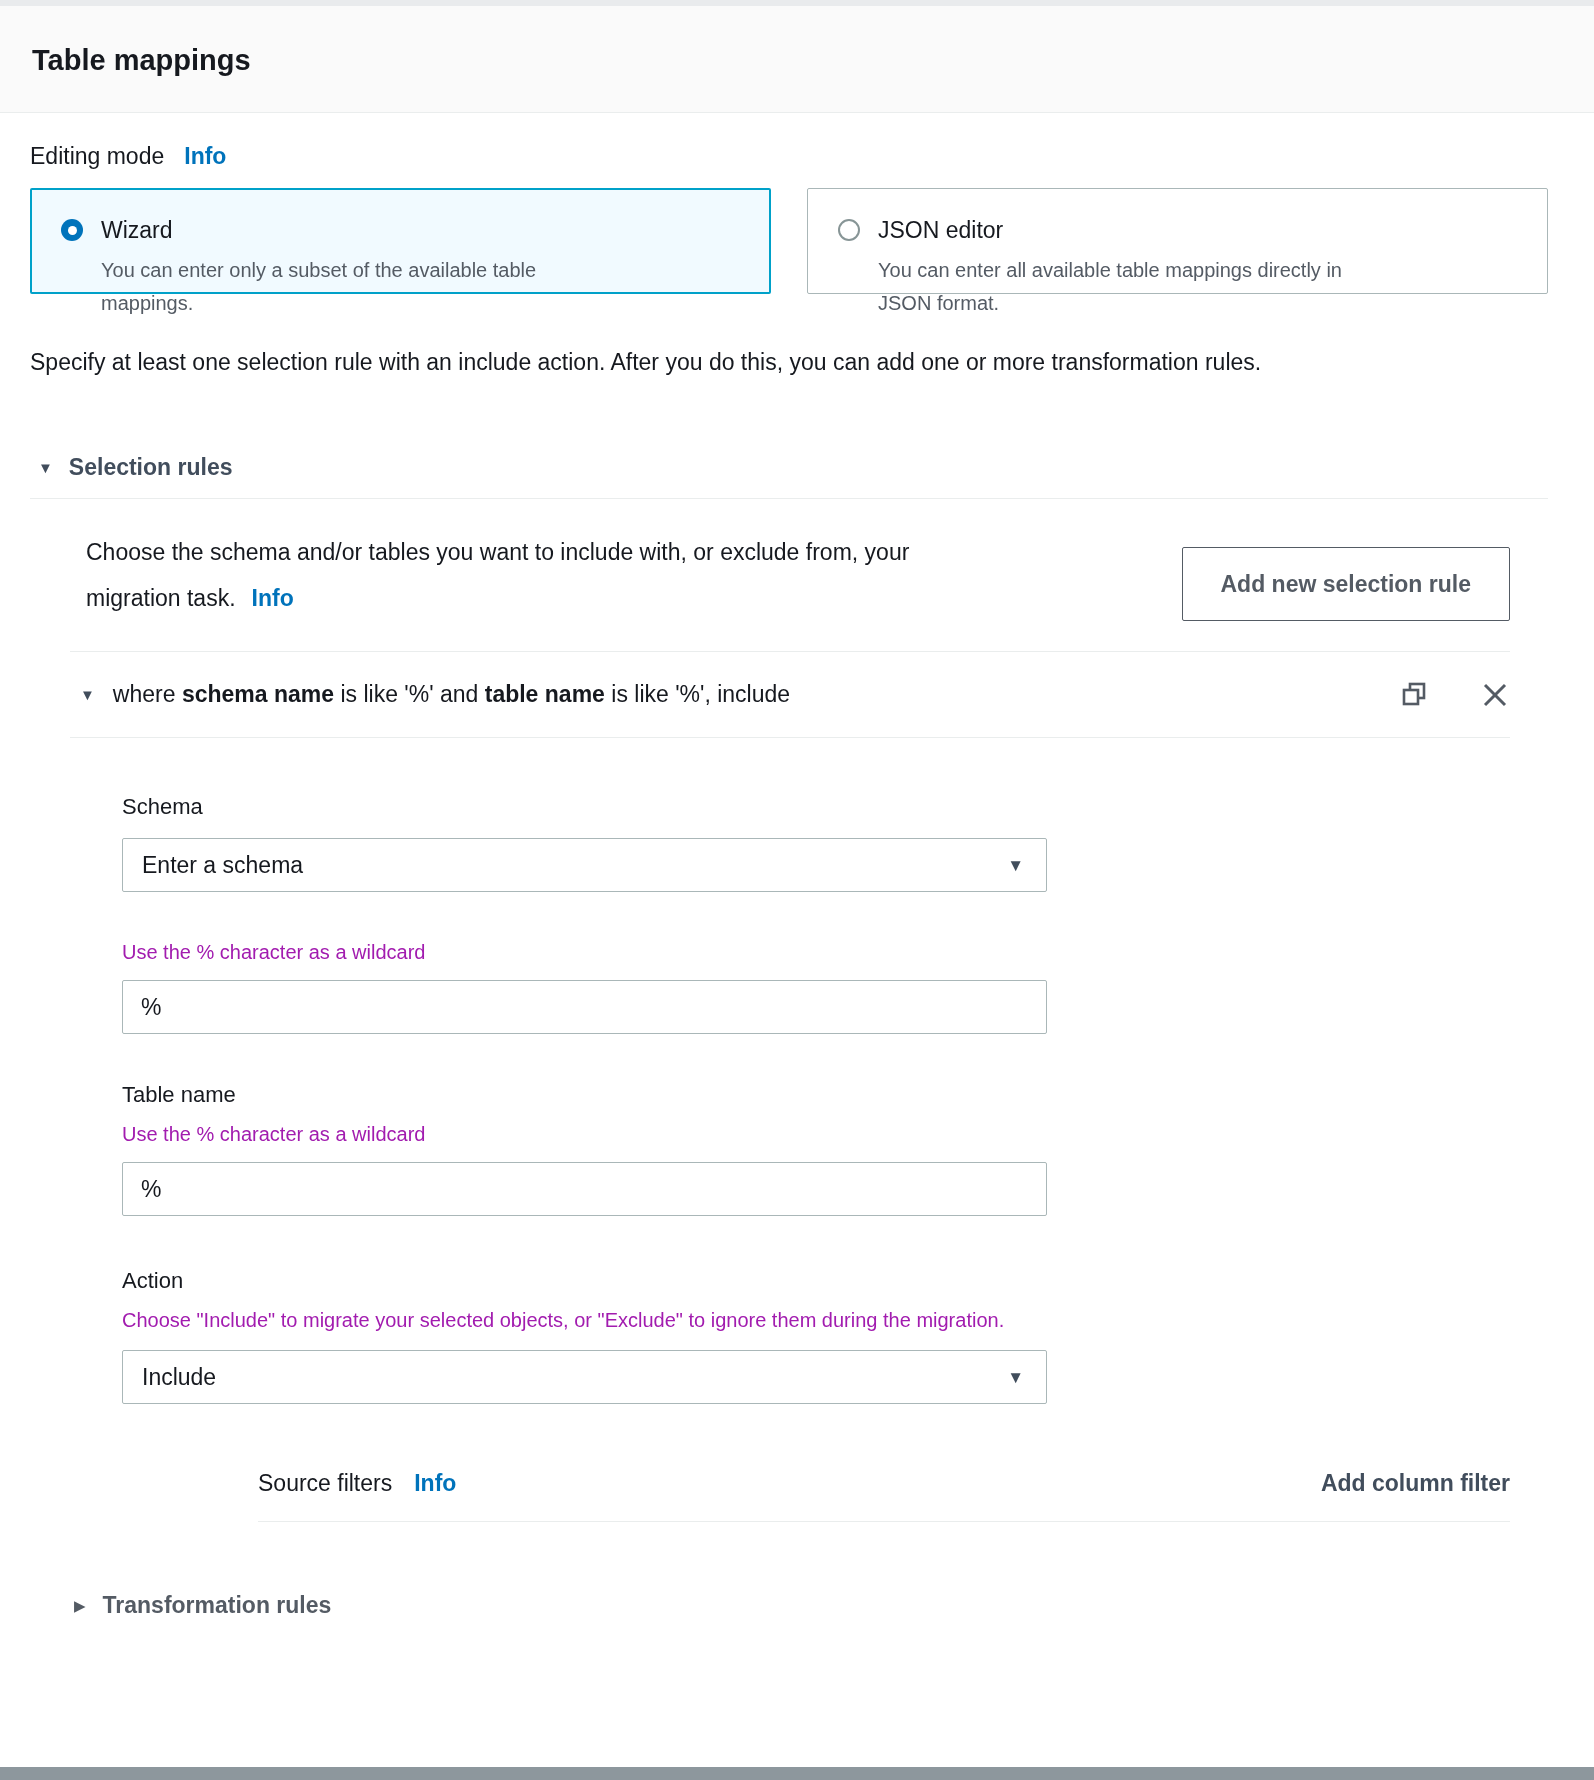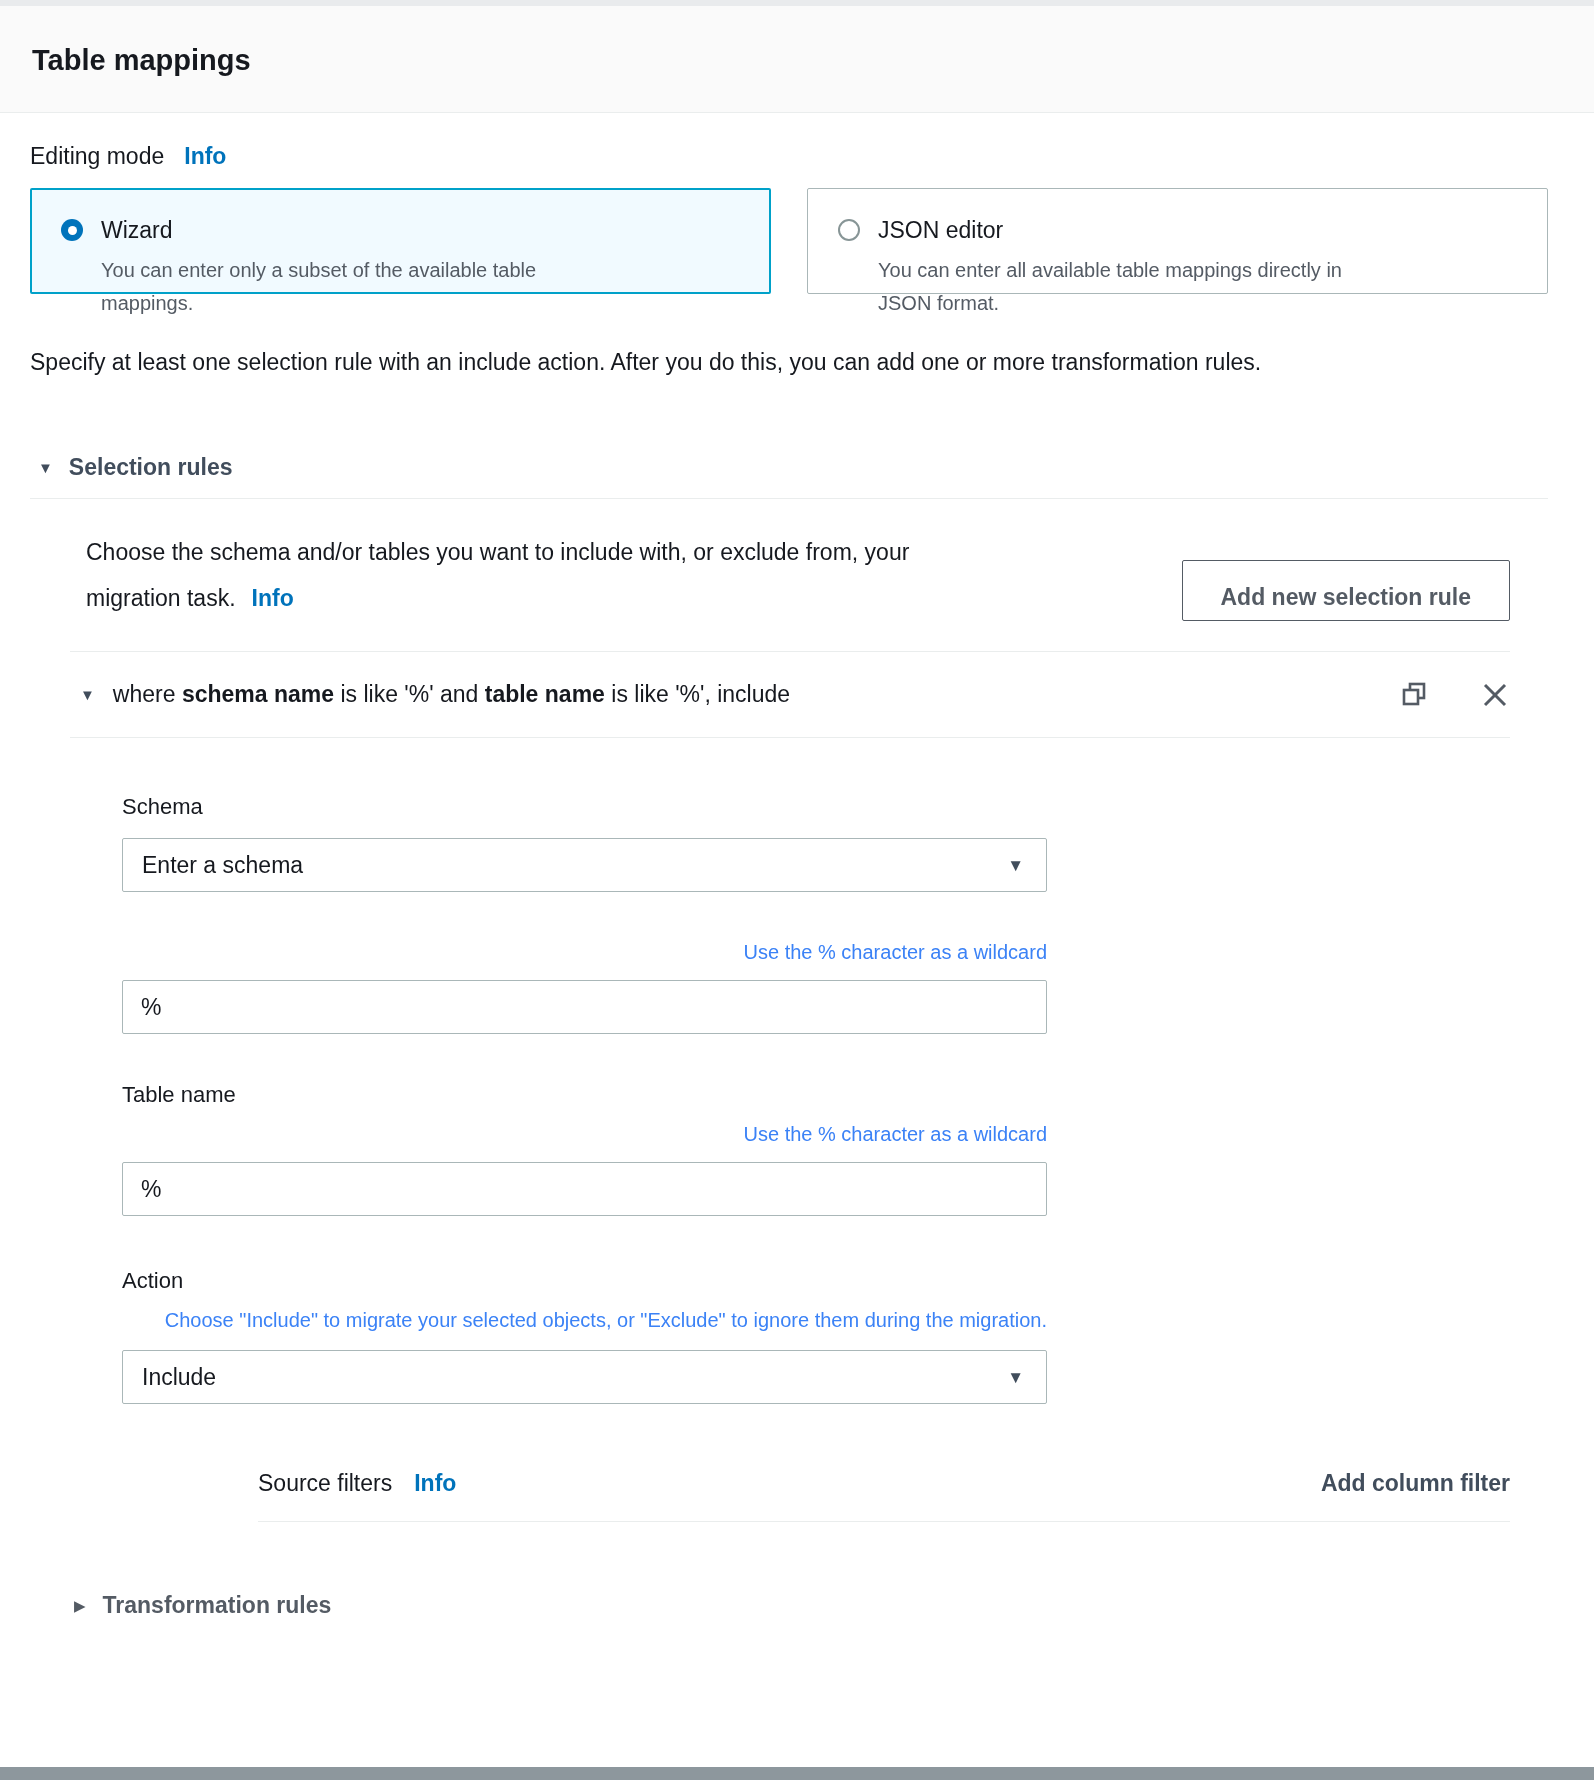--- a/index.html
+++ b/index.html
@@ -85,35 +85,35 @@
   .desc .info-link { margin-left: 16px; }
   .add-rule-btn {
     margin-left: auto;
     border: 1px solid #545b64;
     border-radius: 2px;
     background: #ffffff;
     color: #545b64;
     font-weight: bold;
     font-size: 23px;
     font-family: inherit;
-    height: 61px;
+    height: 74px;
     line-height: 72px;
     padding: 0 38px;
     cursor: pointer;
   }
   .rule-divider { border-top: 1px solid #eaeded; margin-top: 30px; }
 
   .rule-header { display: flex; align-items: center; padding: 27px 0 27px 10px; }
   .rule-summary { font-size: 23px; color: #16191f; margin-left: 18px; }
   .rule-actions { margin-left: auto; display: flex; align-items: center; gap: 50px; }
   .icon-btn { background: none; border: none; padding: 0; cursor: pointer; display: flex; align-items: center; }
 
   .rule-form { margin-left: 52px; width: 925px; }
   .field-label { font-size: 22px; color: #16191f; line-height: 30px; }
-  .field-hint { font-size: 20px; color: #3b82f6; margin-top: 10px; line-height: 28px; text-align: right; }
+  .field-hint { font-size: 20px; color: #a21caf; margin-top: 10px; line-height: 28px; }
   .field-hint.nowrap { white-space: nowrap; }
   .select {
     margin-top: 16px;
     height: 54px;
     border: 1px solid #aab7b8;
     border-radius: 2px;
     background: #fff;
     display: flex; align-items: center; justify-content: space-between;
     padding: 0 22px 0 19px;
     font-size: 23px; color: #16191f;

